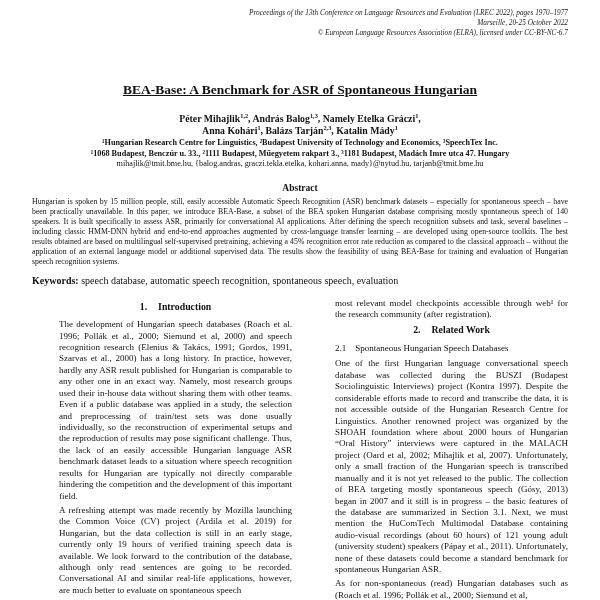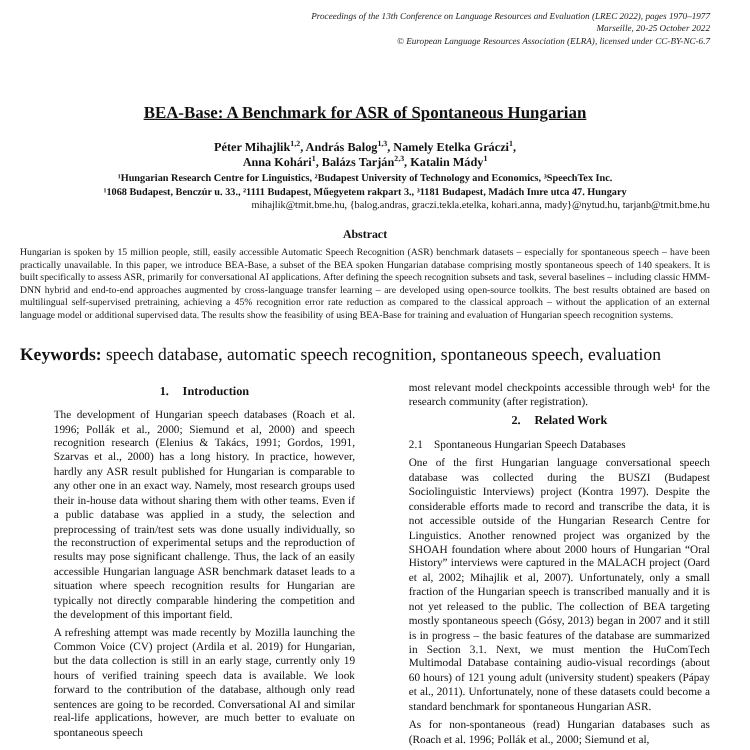--- a/index.html
+++ b/index.html
@@ -4,37 +4,37 @@
 <style>
   * { box-sizing: border-box; }
   html, body { margin: 0; padding: 0; }
   body {
     width: 600px; height: 600px;
     background: #ffffff;
     color: #111;
     font-family: "Liberation Serif", serif;
     overflow: hidden;
   }
-  .page { width: 600px; height: 600px; padding: 8px 32px 0 16px; }
+  .page { width: 600px; height: 600px; padding: 8px 32px 0 32px; }
 
   .header { text-align: right; font-style: italic; font-size: 7.3px; line-height: 1.35; color: #222; }
   .header div { white-space: nowrap; }
 
   .title { margin-top: 44px; text-align: center; font-weight: bold; font-size: 13.5px; text-decoration: underline; }
 
   .authors { margin-top: 15px; text-align: center; font-weight: bold; font-size: 9.8px; line-height: 1.3; }
   .authors sup { font-size: 6.3px; line-height: 0; }
 
   .affil { text-align: center; font-weight: bold; font-size: 8.2px; line-height: 1.3; }
-  .emails { text-align: right; font-size: 8.2px; line-height: 1.3; }
+  .emails { text-align: center; font-size: 8.2px; line-height: 1.3; }
 
   .abstract-heading { margin-top: 13px; text-align: center; font-weight: bold; font-size: 9.5px; }
   .abstract-text { margin-top: 4px; font-size: 7.8px; line-height: 1.28; text-align: justify; }
 
-  .keywords { margin-top: 20px; font-size: 14px; text-align: left; }
+  .keywords { margin-top: 8px; font-size: 10px; text-align: left; }
   .kw-label { font-weight: bold; }
 
   .columns { margin-top: 12px; display: flex; gap: 16px; }
   .col { flex: 1; min-width: 0; font-size: 9px; line-height: 1.27; text-align: justify; margin-left: 27px; }
 
   .section-heading { text-align: center; font-weight: bold; font-size: 9.8px; margin: 3px 0 6px 0; }
   .section-heading .sec-num { margin-right: 11px; }
   .subsection-heading { text-align: left; font-weight: normal; font-size: 9px; margin: 7px 0 4px 0; }
   .subsection-heading .sec-num { margin-right: 9px; }
 

